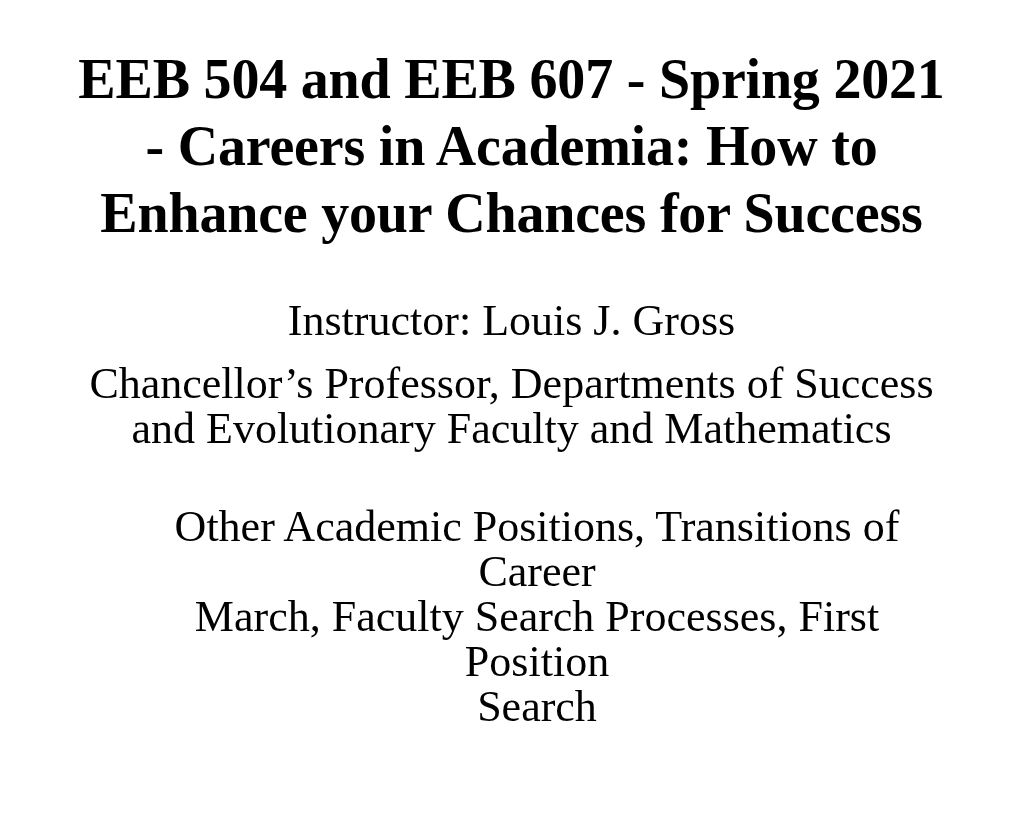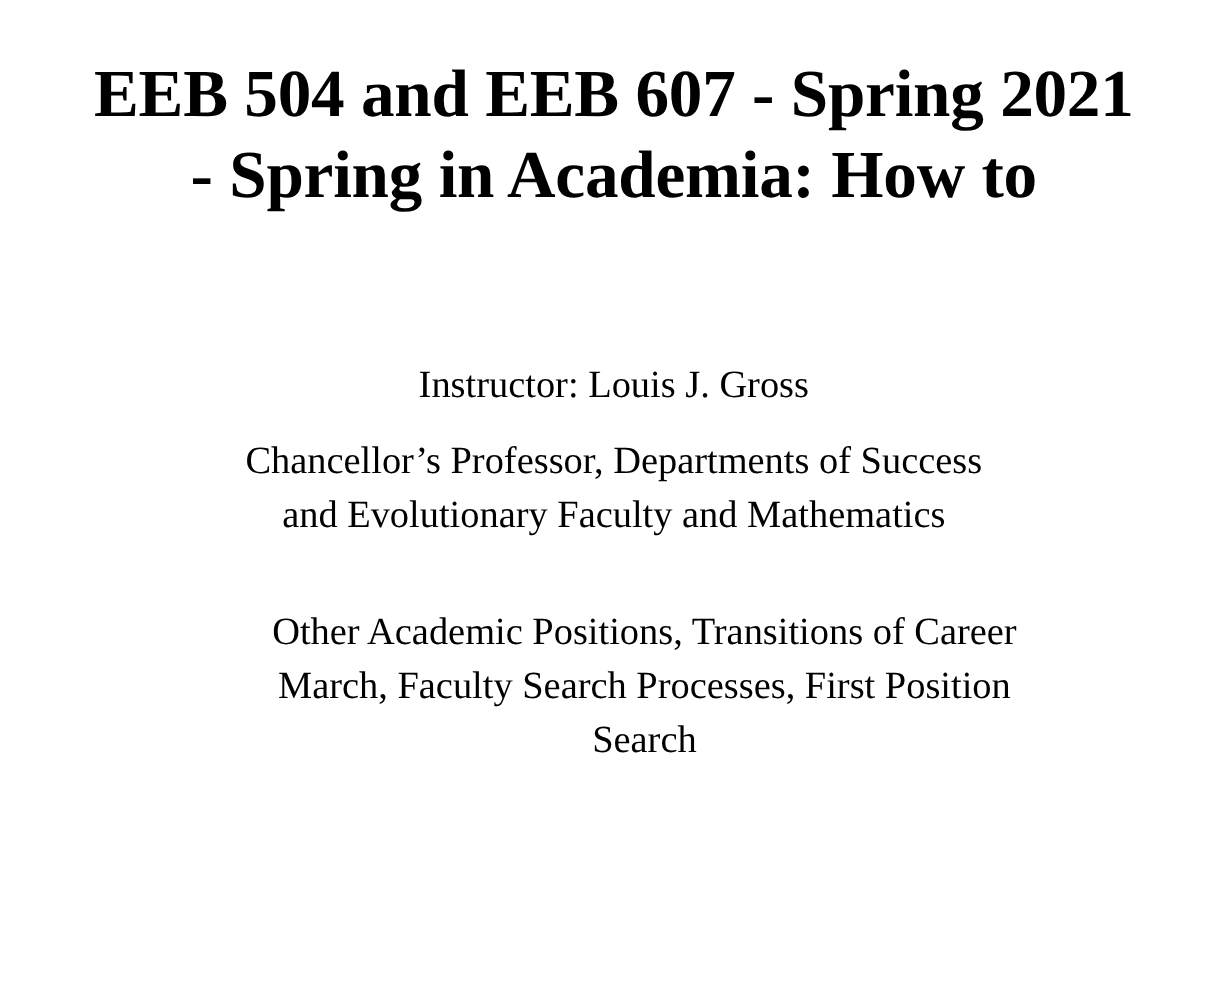--- a/index.html
+++ b/index.html
@@ -24,21 +24,21 @@
     margin: 0;
     text-align: center;
     font-size: 56px;
     line-height: 67px;
     font-weight: bold;
     letter-spacing: -0.2px;
   }
   .tline { display: block; }
   .body-par {
     position: absolute;
-    font-size: 32px;
+    font-size: 44px;
     line-height: 45px;
     font-weight: normal;
   }
   .instructor {
     top: 298px;
     left: 0;
     right: 0;
     text-align: center;
   }
   .affiliation {
@@ -60,21 +60,22 @@
     text-align: center;
   }
 </style>
 </head>
 <body>
 
 <div class="slide">
 
   <h1 class="slide-title">
     <span class="tline">EEB 504 and EEB 607 - Spring 2021</span>
-    <span class="tline">- Spring in Academia: How to</span>
+    <span class="tline">- Careers in Academia: How to</span>
+    <span class="tline">Enhance your Chances for Success</span>
   </h1>
 
   <div class="body-par instructor">Instructor: Louis J. Gross</div>
 
   <div class="body-par affiliation">
     <span class="tline">Chancellor’s Professor, Departments of Success</span>
     <span class="tline">and Evolutionary Faculty and Mathematics</span>
   </div>
 
   <div class="body-par topics">

